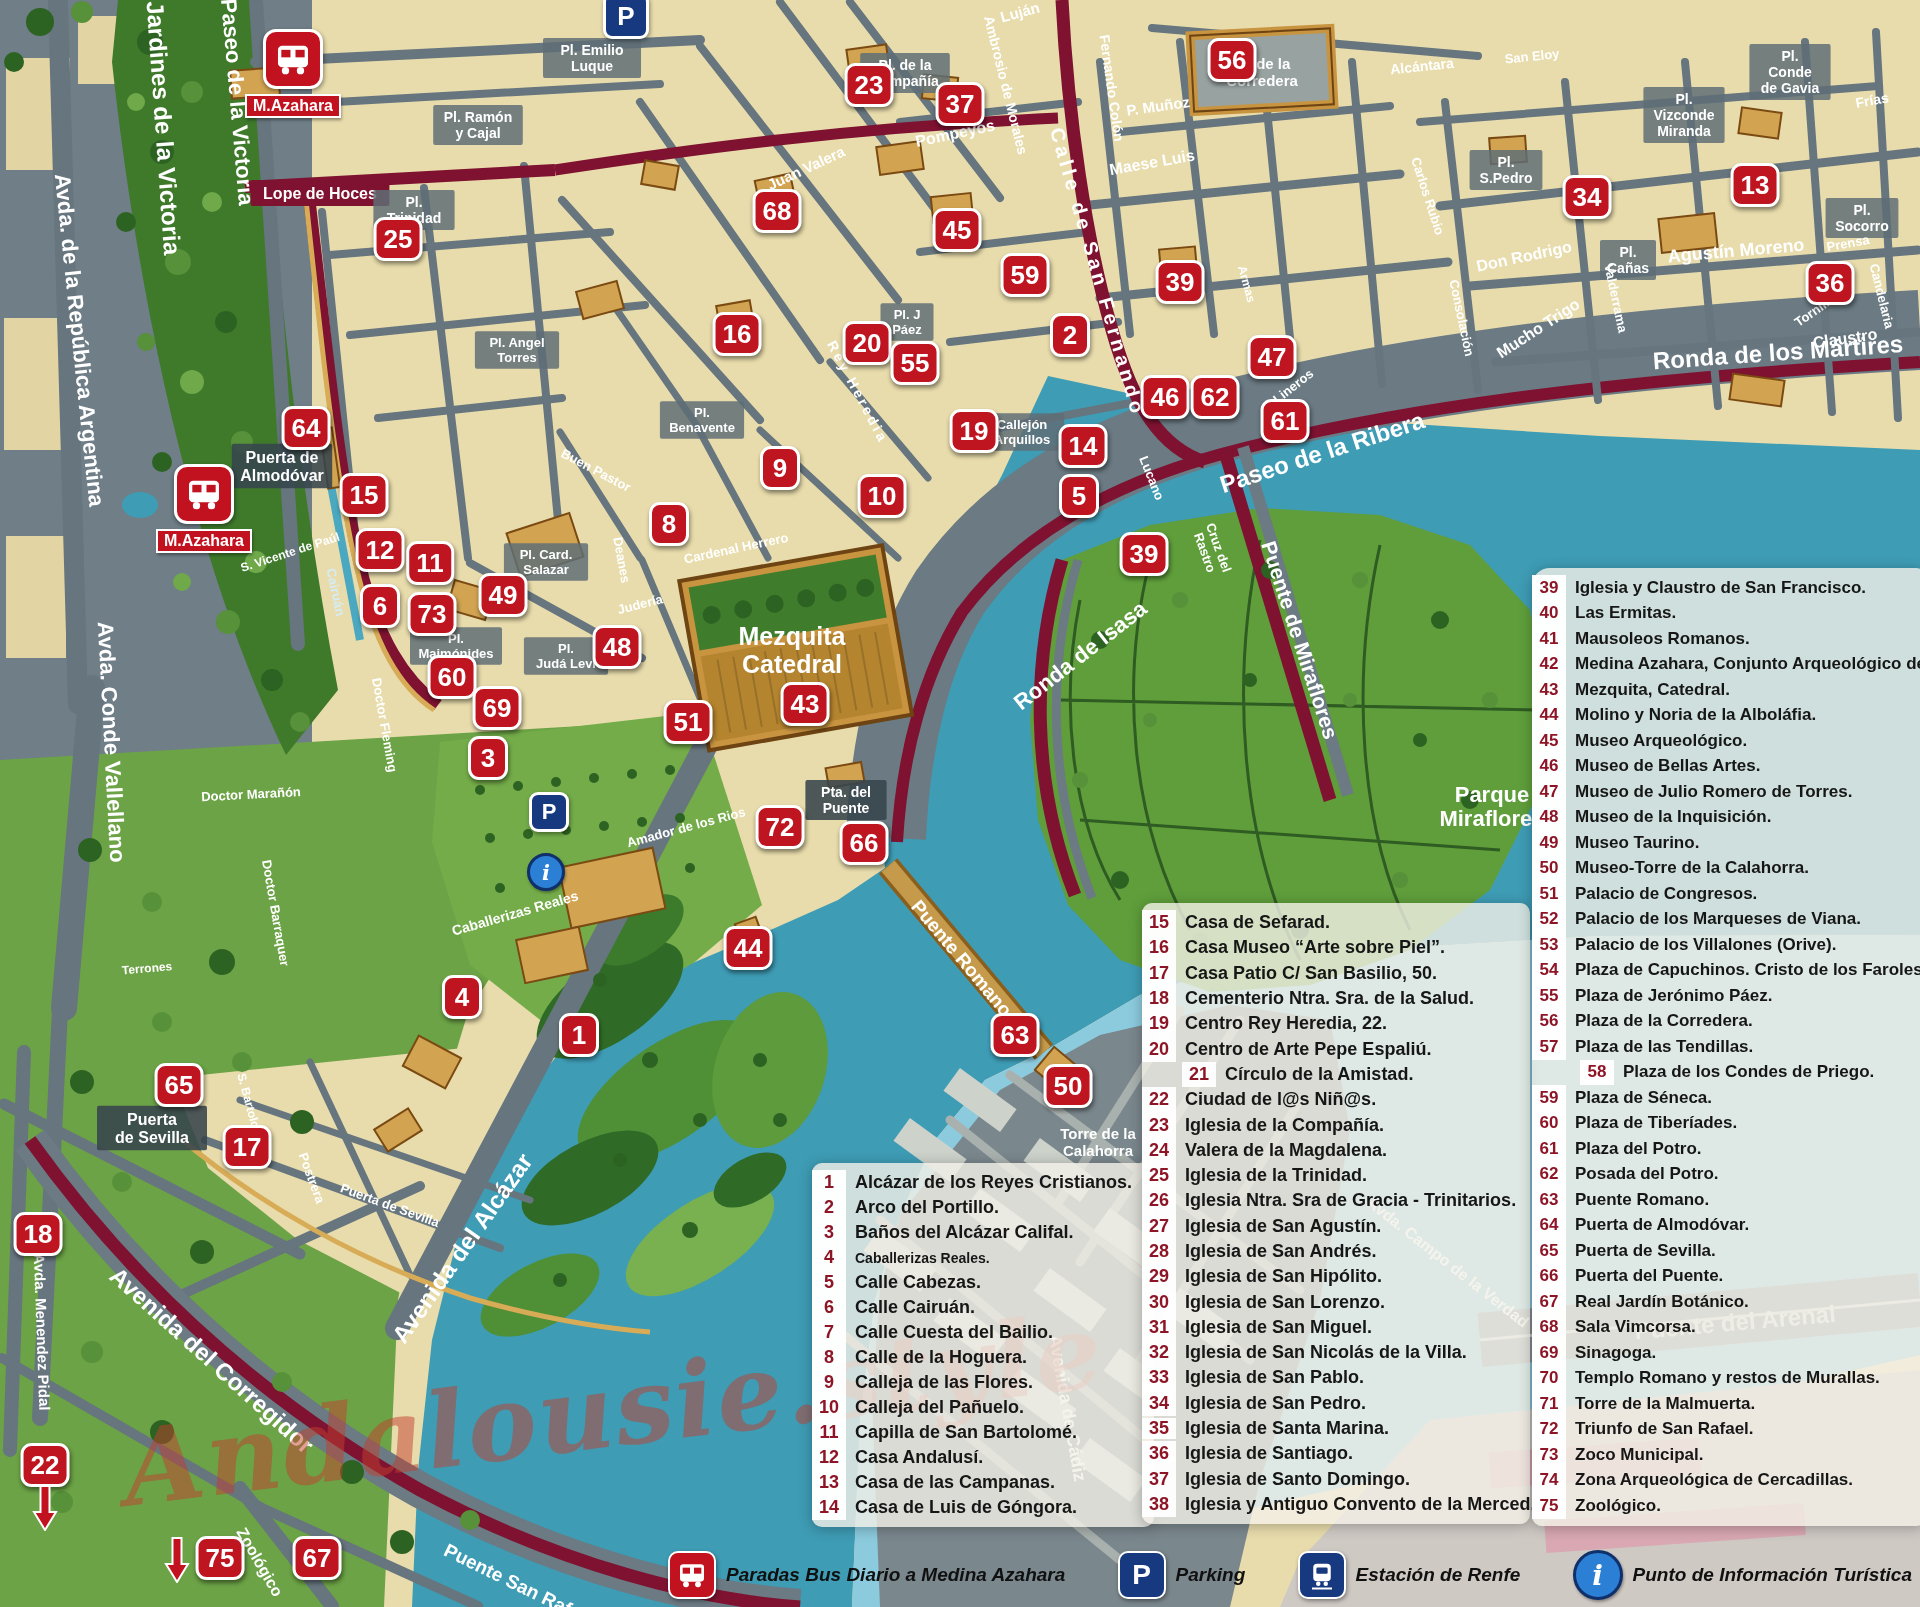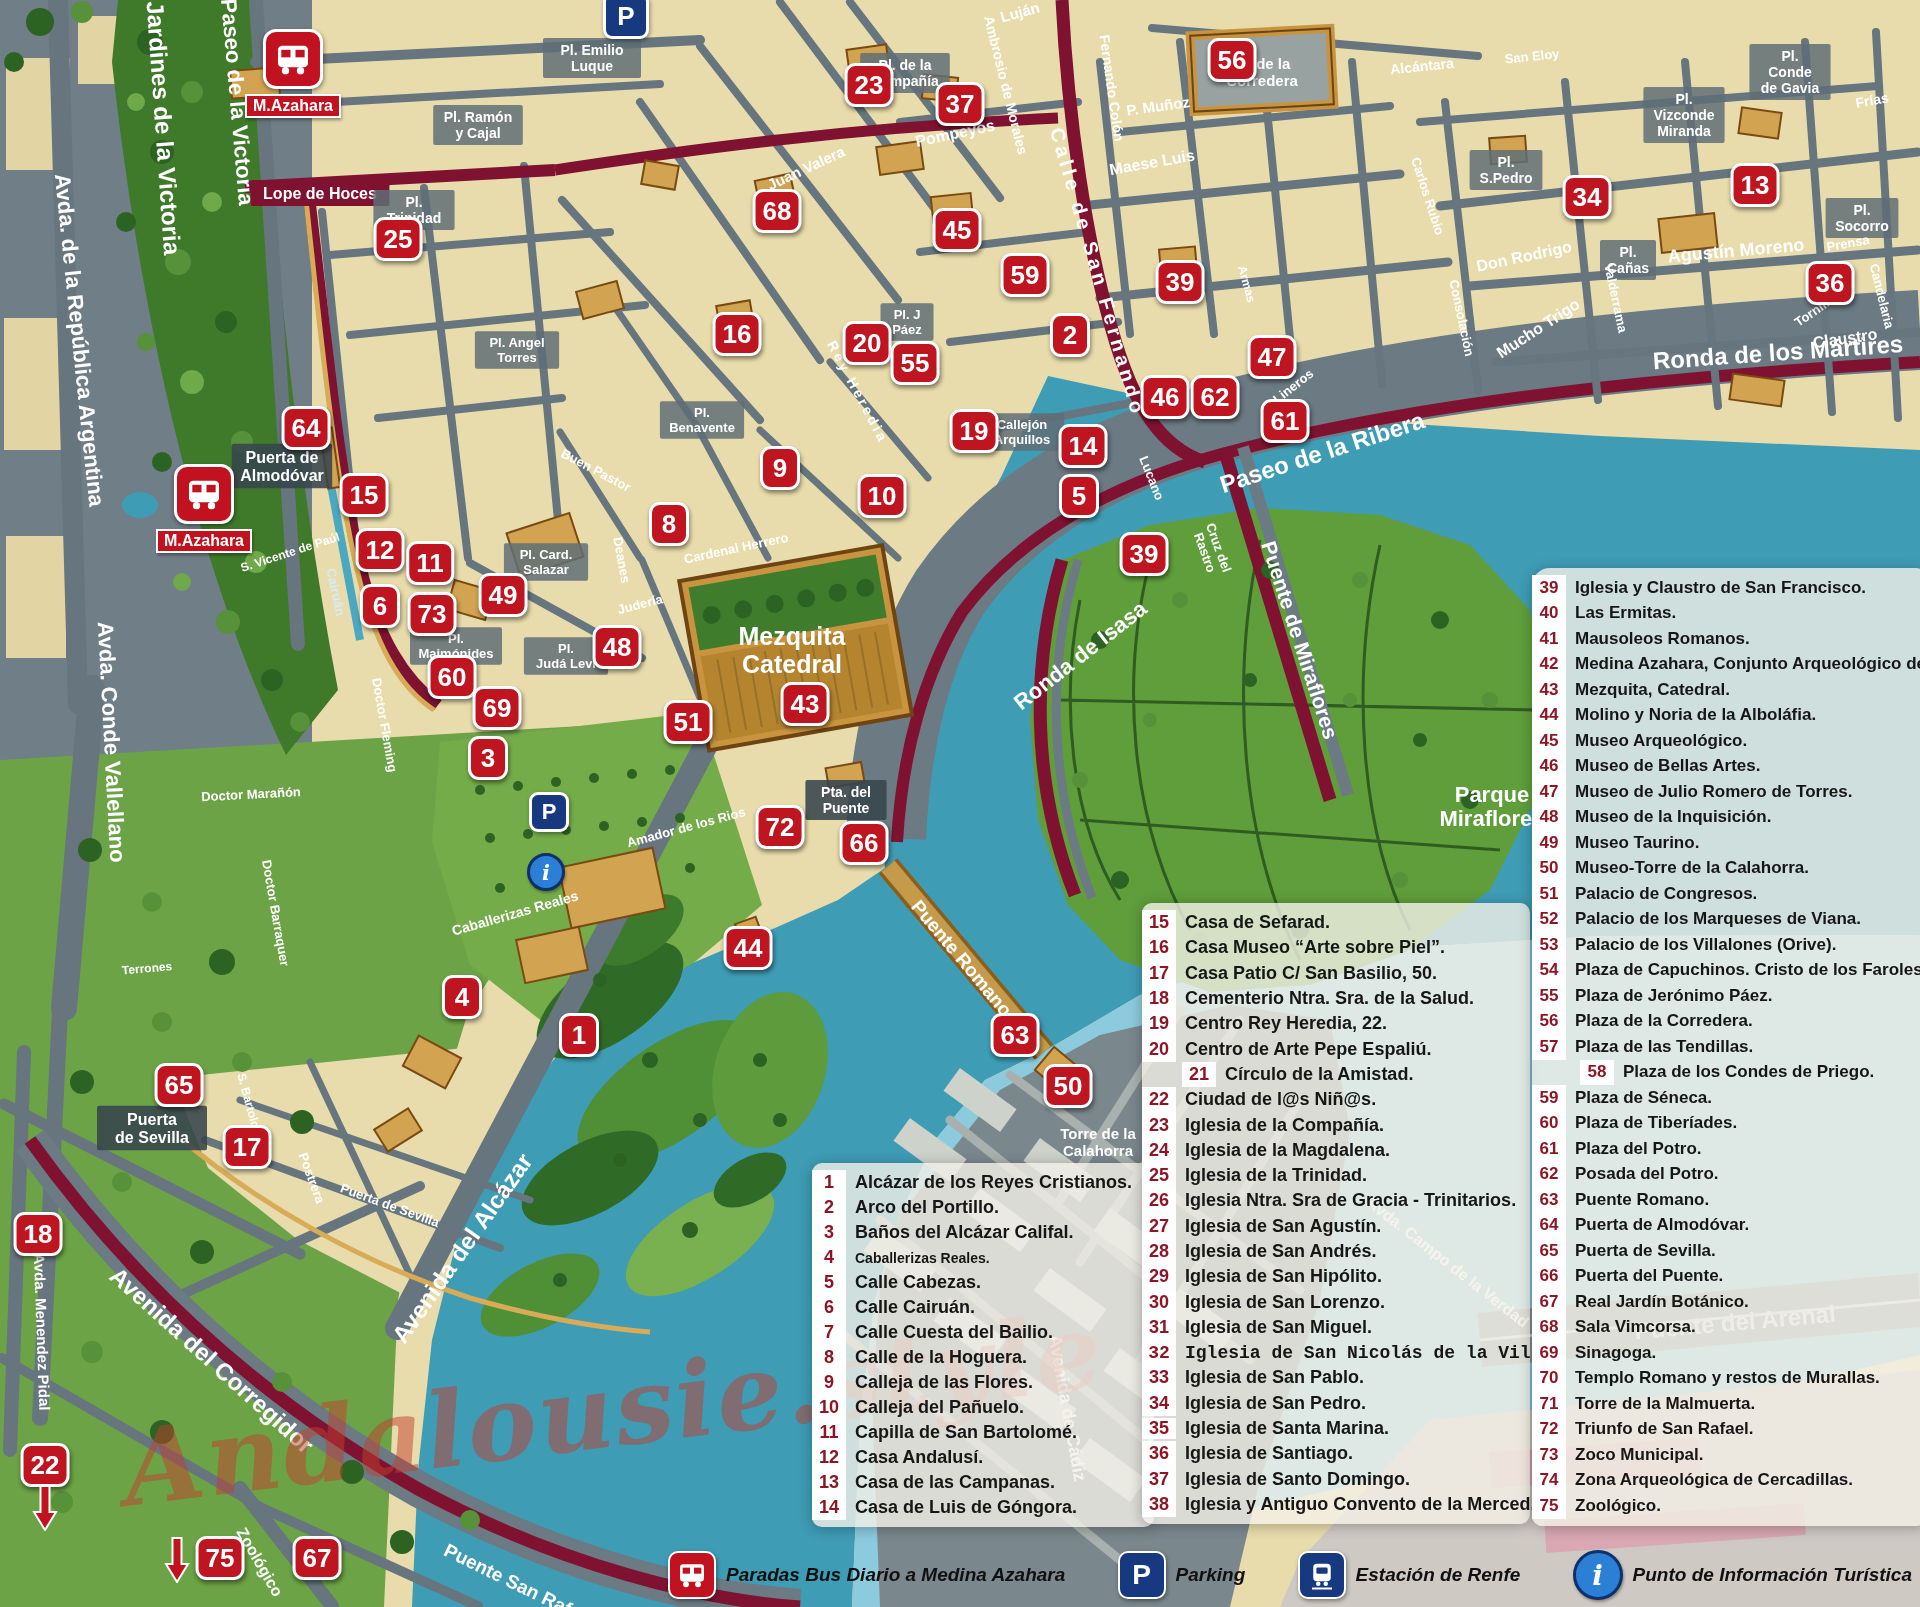--- a/index.html
+++ b/index.html
@@ -768,21 +768,21 @@
       <div class="lrow" style="height: 25.3px;">
         <span class="lnum" style="font-size:18px">22</span>
     <span class="ltxt" style="font-size:18px">Ciudad de l@s Niñ@s.</span>
       </div>
       <div class="lrow" style="height: 25.3px;">
         <span class="lnum" style="font-size:18px">23</span>
     <span class="ltxt" style="font-size:18px">Iglesia de la Compañía.</span>
       </div>
       <div class="lrow" style="height: 25.3px;">
         <span class="lnum" style="font-size:18px">24</span>
-    <span class="ltxt" style="font-size:18px">Iglesia de la Magdalena.</span>
+    <span class="ltxt" style="font-size:18px">Valera de la Magdalena.</span>
       </div>
       <div class="lrow" style="height: 25.3px;">
         <span class="lnum" style="font-size:18px">25</span>
     <span class="ltxt" style="font-size:18px">Iglesia de la Trinidad.</span>
       </div>
       <div class="lrow" style="height: 25.3px;">
         <span class="lnum" style="font-size:18px">26</span>
     <span class="ltxt" style="font-size:18px">Iglesia Ntra. Sra de Gracia - Trinitarios.</span>
       </div>
       <div class="lrow" style="height: 25.3px;">
@@ -798,21 +798,21 @@
     <span class="ltxt" style="font-size:18px">Iglesia de San Hipólito.</span>
       </div>
       <div class="lrow" style="height: 25.3px;">
         <span class="lnum" style="font-size:18px">30</span>
     <span class="ltxt" style="font-size:18px">Iglesia de San Lorenzo.</span>
       </div>
       <div class="lrow" style="height: 25.3px;">
         <span class="lnum" style="font-size:18px">31</span>
     <span class="ltxt" style="font-size:18px">Iglesia de San Miguel.</span>
       </div>
-      <div class="lrow" style="height: 25.3px; font-family: Liberation Mono, monospace;">
+      <div class="lrow" style="height: 25.3px;">
         <span class="lnum" style="font-size:18px">32</span>
     <span class="ltxt" style="font-size:18px">Iglesia de San Nicolás de la Villa.</span>
       </div>
       <div class="lrow" style="height: 25.3px;">
         <span class="lnum" style="font-size:18px">33</span>
     <span class="ltxt" style="font-size:18px">Iglesia de San Pablo.</span>
       </div>
       <div class="lrow" style="height: 25.3px;">
         <span class="lnum" style="font-size:18px">34</span>
     <span class="ltxt" style="font-size:18px">Iglesia de San Pedro.</span>

